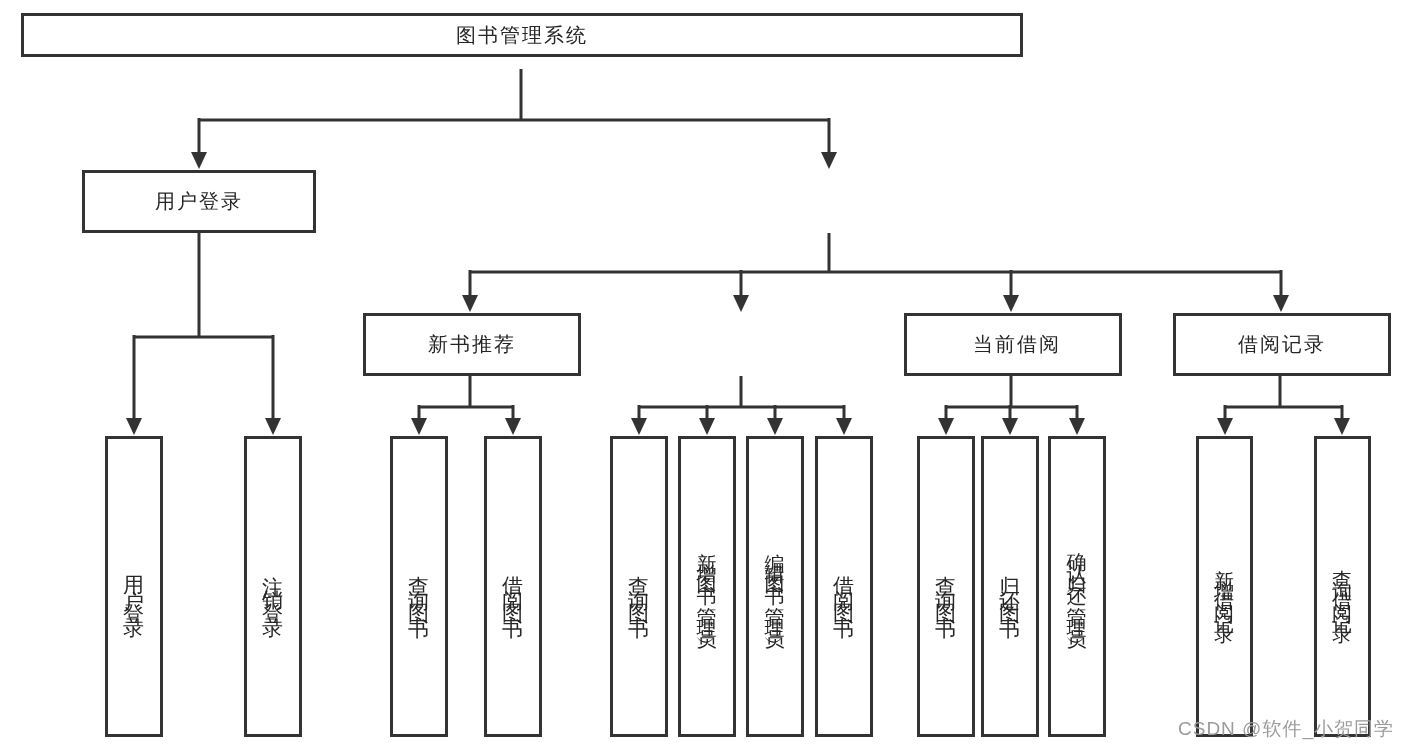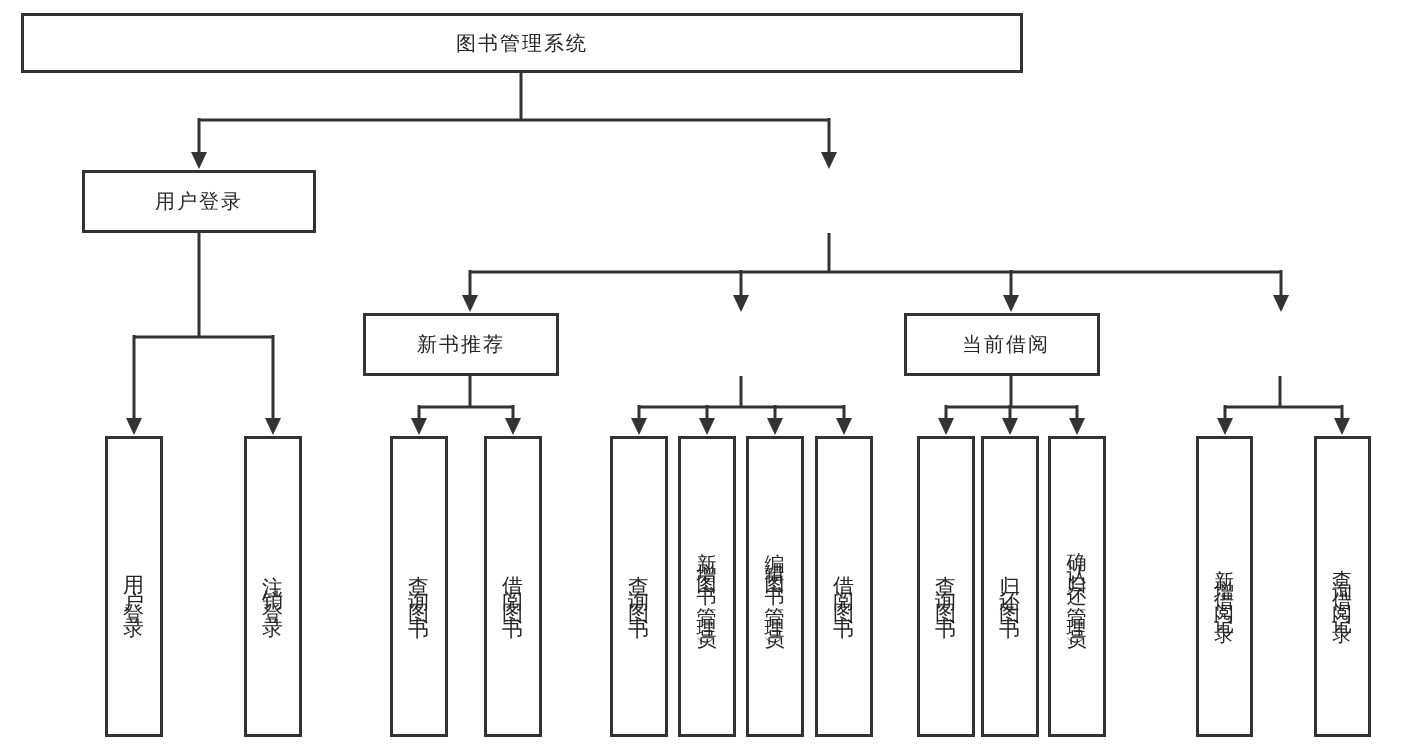--- a/index.html
+++ b/index.html
@@ -18,23 +18,23 @@
   svg.connectors{position:absolute;left:0;top:0;z-index:0;}
   .connector-path{stroke:var(--line);stroke-width:3;fill:none;}
   .arrowhead{fill:var(--line);stroke:none;}
   .node{
     position:absolute;box-sizing:border-box;
     border:3px solid var(--line);background:#fff;
     display:flex;align-items:center;justify-content:center;
     color:var(--text);z-index:1;text-align:center;
   }
   .h-node{font-size:20px;letter-spacing:2px;}
-  .root{left:21px;top:13px;width:1002px;height:60px;}
+  .root{left:21px;top:13px;width:1002px;height:44px;}
   .lvl2{top:170px;height:63px;}
-  .lvl3{top:313px;height:63px;width:196px;}
+  .lvl3{top:313px;height:63px;width:218px;}
   .leaf{
     top:436px;height:301px;width:58px;
     writing-mode:vertical-lr;text-orientation:mixed;
     font-size:21px;letter-spacing:14px;line-height:1;
   }
   .leaf.dense{font-size:20px;letter-spacing:11px;}
   .watermark{
     position:absolute;left:1178px;top:716px;z-index:3;
     font-size:19px;color:var(--wm);white-space:nowrap;letter-spacing:1px;
   }
@@ -101,33 +101,35 @@
       <polygon class="arrowhead" points="1334,418 1350,418 1342,435"></polygon>
     </g>
   </svg>
 
   <div class="node h-node root">图书管理系统</div>
 
   <div class="node h-node lvl2" style="left:82px;width:234px;">用户登录</div>
 
   <div class="node h-node lvl3" style="left:363px;">新书推荐</div>
   <div class="node h-node lvl3" style="left:904px;padding-left:8px;">当前借阅</div>
+  <div class="node h-node lvl3" style="left:1173px;">借阅记录</div>
 
   <div class="node leaf" style="left:105px;">用户登录</div>
   <div class="node leaf" style="left:244px;">注销登录</div>
 
   <div class="node leaf" style="left:390px;">查询图书</div>
   <div class="node leaf" style="left:484px;">借阅图书</div>
 
   <div class="node leaf" style="left:610px;">查询图书</div>
   <div class="node leaf dense" style="left:678px;">新增图书（管理员）</div>
   <div class="node leaf dense" style="left:746px;">编辑图书（管理员）</div>
   <div class="node leaf" style="left:815px;">借阅图书</div>
 
   <div class="node leaf" style="left:917px;">查询图书</div>
   <div class="node leaf" style="left:981px;">归还图书</div>
   <div class="node leaf dense" style="left:1048px;">确认归还（管理员）</div>
 
   <div class="node leaf dense" style="left:1196px;width:57px;">新增借阅记录</div>
   <div class="node leaf dense" style="left:1314px;width:57px;">查询借阅记录</div>
 
+  <div class="watermark">CSDN @软件_小贺同学</div>
 
 </div>
 
 </body></html>

